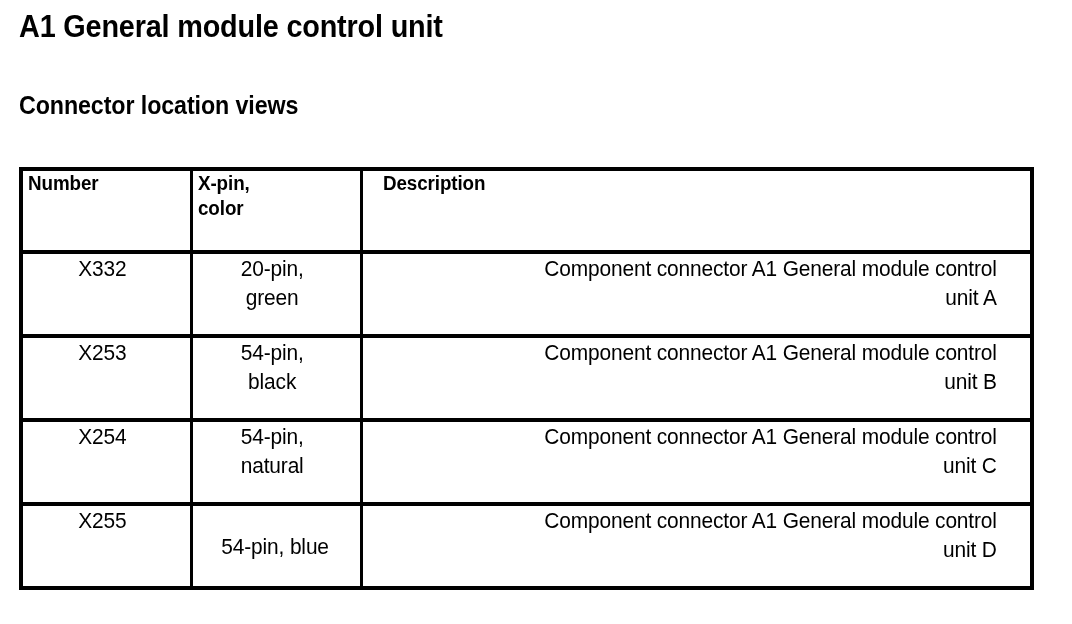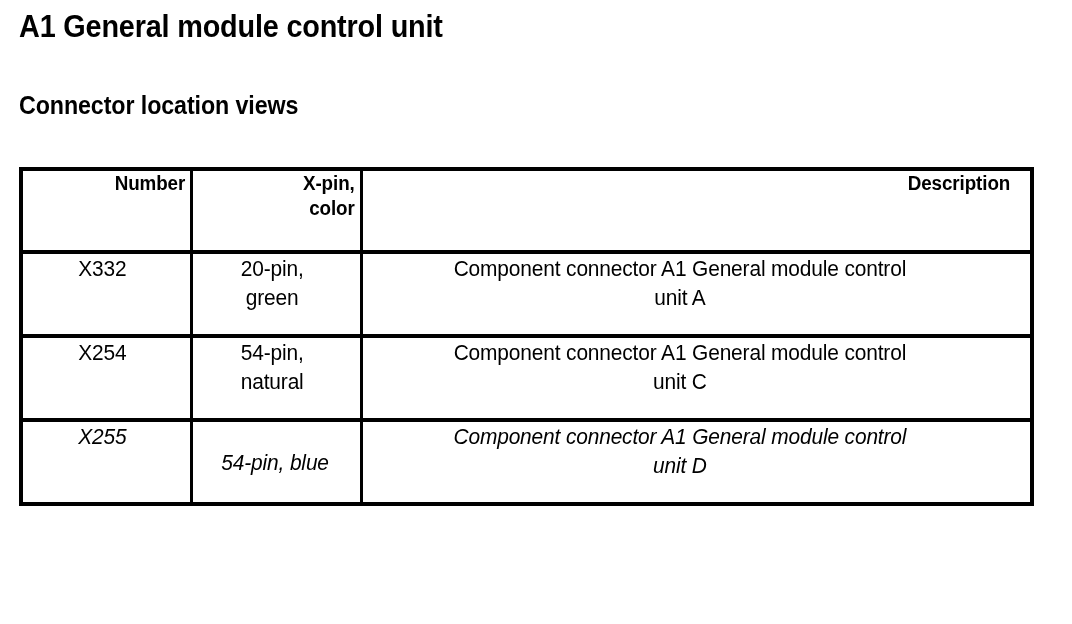--- a/index.html
+++ b/index.html
@@ -71,26 +71,26 @@
     border-right: 3px solid #000000;
     border-top: 4px solid #000000;
     border-bottom: 4px solid #000000;
     padding: 0;
     vertical-align: top;
   }
   .conn-table tr:first-child > *:first-child,
   .conn-table tr > *:first-child { border-left: none; }
   .conn-table tr > *:last-child  { border-right: none; }
   .conn-table thead tr > *       { border-top: none; }
-  .conn-table tbody tr:last-child > * { border-bottom: none; font-style: italic; }
+  .conn-table tbody tr:last-child > * { border-bottom: none; }
 
   
   .hdr-cell {
     height: 79px;
-    text-align: right;
+    text-align: left;
     vertical-align: middle;
   }
   .hdr-text {
     display: block;
     font-size: 20px;
     font-weight: bold;
     line-height: 25px;
     transform: scaleX(0.94);
     letter-spacing: -0.1px;
   }
@@ -118,21 +118,21 @@
     padding: 11px 6px 0 11px;
     text-align: center;
   }
   .cell-xpin.is-single {
     vertical-align: middle;
     padding: 0 6px 0 11px;
   }
   .cell-desc {
     vertical-align: top;
     padding: 11px 10px 0 13px;
-    text-align: center;
+    text-align: right;
   }
 </style>
 </head>
 <body>
 
 <div id="page">
 
   <div class="page-title">A1 General module control unit</div>
 
   <div class="page-subtitle">Connector location views</div>
@@ -166,20 +166,33 @@
         <td class="cell-xpin">
           <span class="cell-inner">20-pin,</span>
           <span class="cell-inner">green</span>
         </td>
         <td class="cell-desc">
           <span class="cell-inner">Component connector A1 General module control</span>
           <span class="cell-inner">unit A</span>
         </td>
       </tr>
 
+      <tr class="body-row">
+        <td class="cell-number">
+          <span class="cell-inner">X253</span>
+        </td>
+        <td class="cell-xpin">
+          <span class="cell-inner">54-pin,</span>
+          <span class="cell-inner">black</span>
+        </td>
+        <td class="cell-desc">
+          <span class="cell-inner">Component connector A1 General module control</span>
+          <span class="cell-inner">unit B</span>
+        </td>
+      </tr>
 
       <tr class="body-row">
         <td class="cell-number">
           <span class="cell-inner">X254</span>
         </td>
         <td class="cell-xpin">
           <span class="cell-inner">54-pin,</span>
           <span class="cell-inner">natural</span>
         </td>
         <td class="cell-desc">

